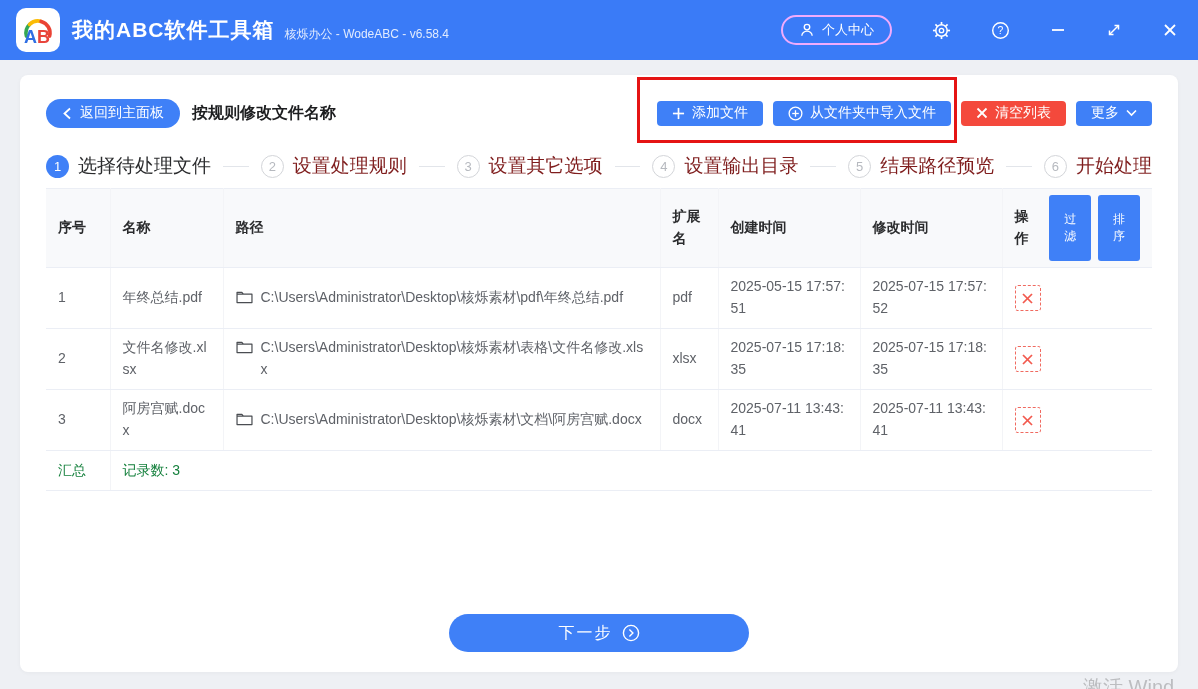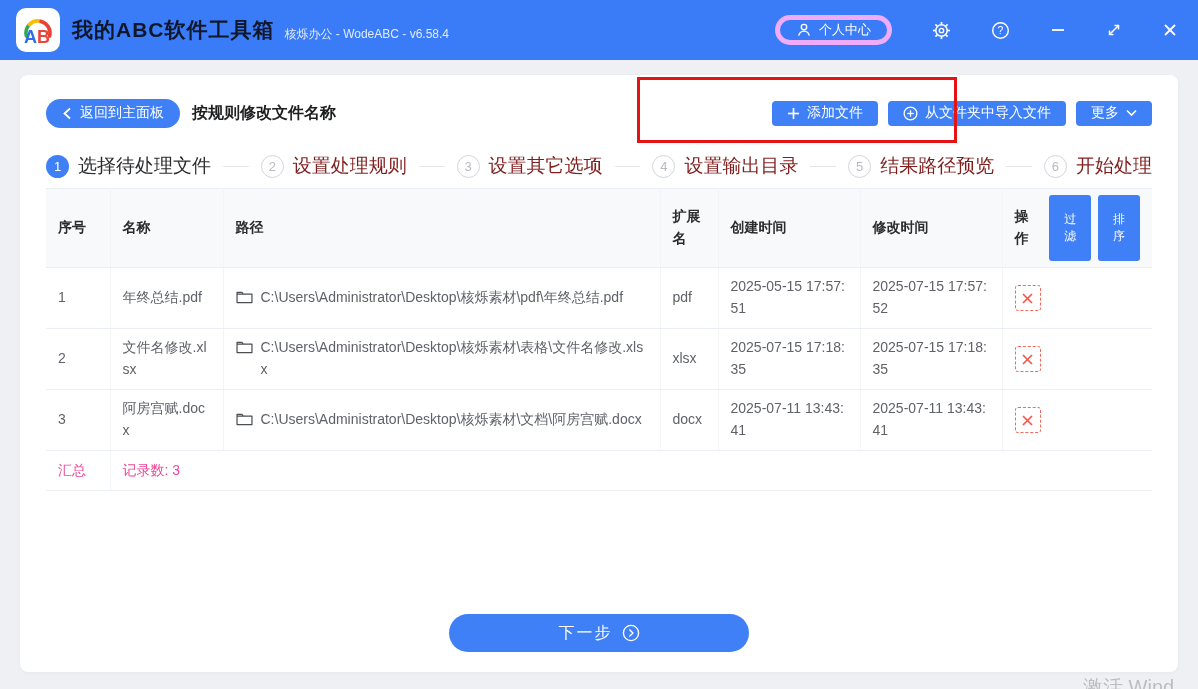--- a/index.html
+++ b/index.html
@@ -13,26 +13,26 @@
 
   
   .titlebar {
     position: absolute; left: 0; top: 0; width: 1198px; height: 60px;
     background: #3a7bf7; display: flex; align-items: center; padding: 0 20px 0 16px;
   }
   .logo {
     width: 44px; height: 44px; background: #ffffff; border-radius: 10px;
     display: flex; align-items: center; justify-content: center; flex: 0 0 auto;
   }
-  .app-title { color: #0f172a; font-size: 21px; font-weight: bold; margin-left: 12px; letter-spacing: 1px; text-align: center; }
+  .app-title { color: #ffffff; font-size: 21px; font-weight: bold; margin-left: 12px; letter-spacing: 1px; text-align: center; }
   .app-subtitle { color: rgba(255,255,255,0.85); font-size: 12px; margin-left: 10px; margin-top: 8px; }
   .titlebar-right { margin-left: auto; display: flex; align-items: center; }
   .user-pill {
     display: flex; align-items: center; gap: 7px; height: 30px; padding: 0 16px;
-    border: 5px solid #f0abfc; border-radius: 15px; background: transparent;
+    border: 2px solid #f0abfc; border-radius: 15px; background: transparent;
     color: #fff; font-size: 13px; cursor: pointer; font-family: inherit;
   }
   .tb-icon { margin-left: 40px; display: flex; align-items: center; cursor: pointer; }
   .tb-icon svg { display: block; }
 
   
   .card {
     position: absolute; left: 20px; top: 75px; width: 1158px; height: 597px;
     background: #ffffff; border-radius: 8px; box-shadow: 0 1px 4px rgba(0,0,0,0.04);
     padding: 22px 26px 0 26px;
@@ -74,21 +74,21 @@
     border-bottom: 1px solid #ebeef5; border-right: 1px solid #f3f4f7;
     font-size: 14px; text-align: left; padding: 8px 12px; vertical-align: middle;
     word-break: break-all; line-height: 1.55;
   }
   table.files th:last-child, table.files td:last-child { border-right: none; }
   table.files thead th {
     background: #f8f9fb; color: #2b2c2e; font-weight: bold; height: 39px;
     border-top: 1px solid #ebeef5; padding-top: 6px; padding-bottom: 6px;
   }
   table.files tbody td { color: #5f6268; height: 61px; }
-  table.files tr.summary td { height: 40px; color: #ec4899; }
+  table.files tr.summary td { height: 40px; color: #15803d; }
   .path-cell { display: flex; align-items: flex-start; gap: 8px; }
   .path-cell svg { flex: 0 0 auto; margin-top: 3px; }
   .mini-btn {
     display: inline-block; background: #3f80f7; color: #fff; font-size: 12px;
     border: none; border-radius: 3px; padding: 16px 9px; margin-left: 7px;
     cursor: pointer; font-family: inherit; font-weight: normal; vertical-align: middle;
   }
   .ops-header { display: flex; align-items: center; }
   .del-btn {
     width: 26px; height: 26px; border: 1px dashed #f06a60; border-radius: 3px;
@@ -211,20 +211,27 @@
 
       <button class="btn btn-blue">
         <svg width="15" height="15" viewBox="0 0 16 16">
           <circle cx="8" cy="8" r="6.8" fill="none" stroke="#fff" stroke-width="1.4"></circle>
           <line x1="8" y1="4.5" x2="8" y2="11.5" stroke="#fff" stroke-width="1.4"></line>
           <line x1="4.5" y1="8" x2="11.5" y2="8" stroke="#fff" stroke-width="1.4"></line>
         </svg>
         <span>从文件夹中导入文件</span>
       </button>
 
+      <button class="btn btn-red">
+        <svg width="12" height="12" viewBox="0 0 12 12">
+          <line x1="1.5" y1="1.5" x2="10.5" y2="10.5" stroke="#fff" stroke-width="1.8"></line>
+          <line x1="10.5" y1="1.5" x2="1.5" y2="10.5" stroke="#fff" stroke-width="1.8"></line>
+        </svg>
+        <span>清空列表</span>
+      </button>
 
       <button class="btn btn-blue">
         <span>更多</span>
         <svg width="11" height="8" viewBox="0 0 11 8">
           <path d="M1,1.5 L5.5,6 L10,1.5" fill="none" stroke="#fff" stroke-width="1.6"></path>
         </svg>
       </button>
     </div>
   </div>
 

